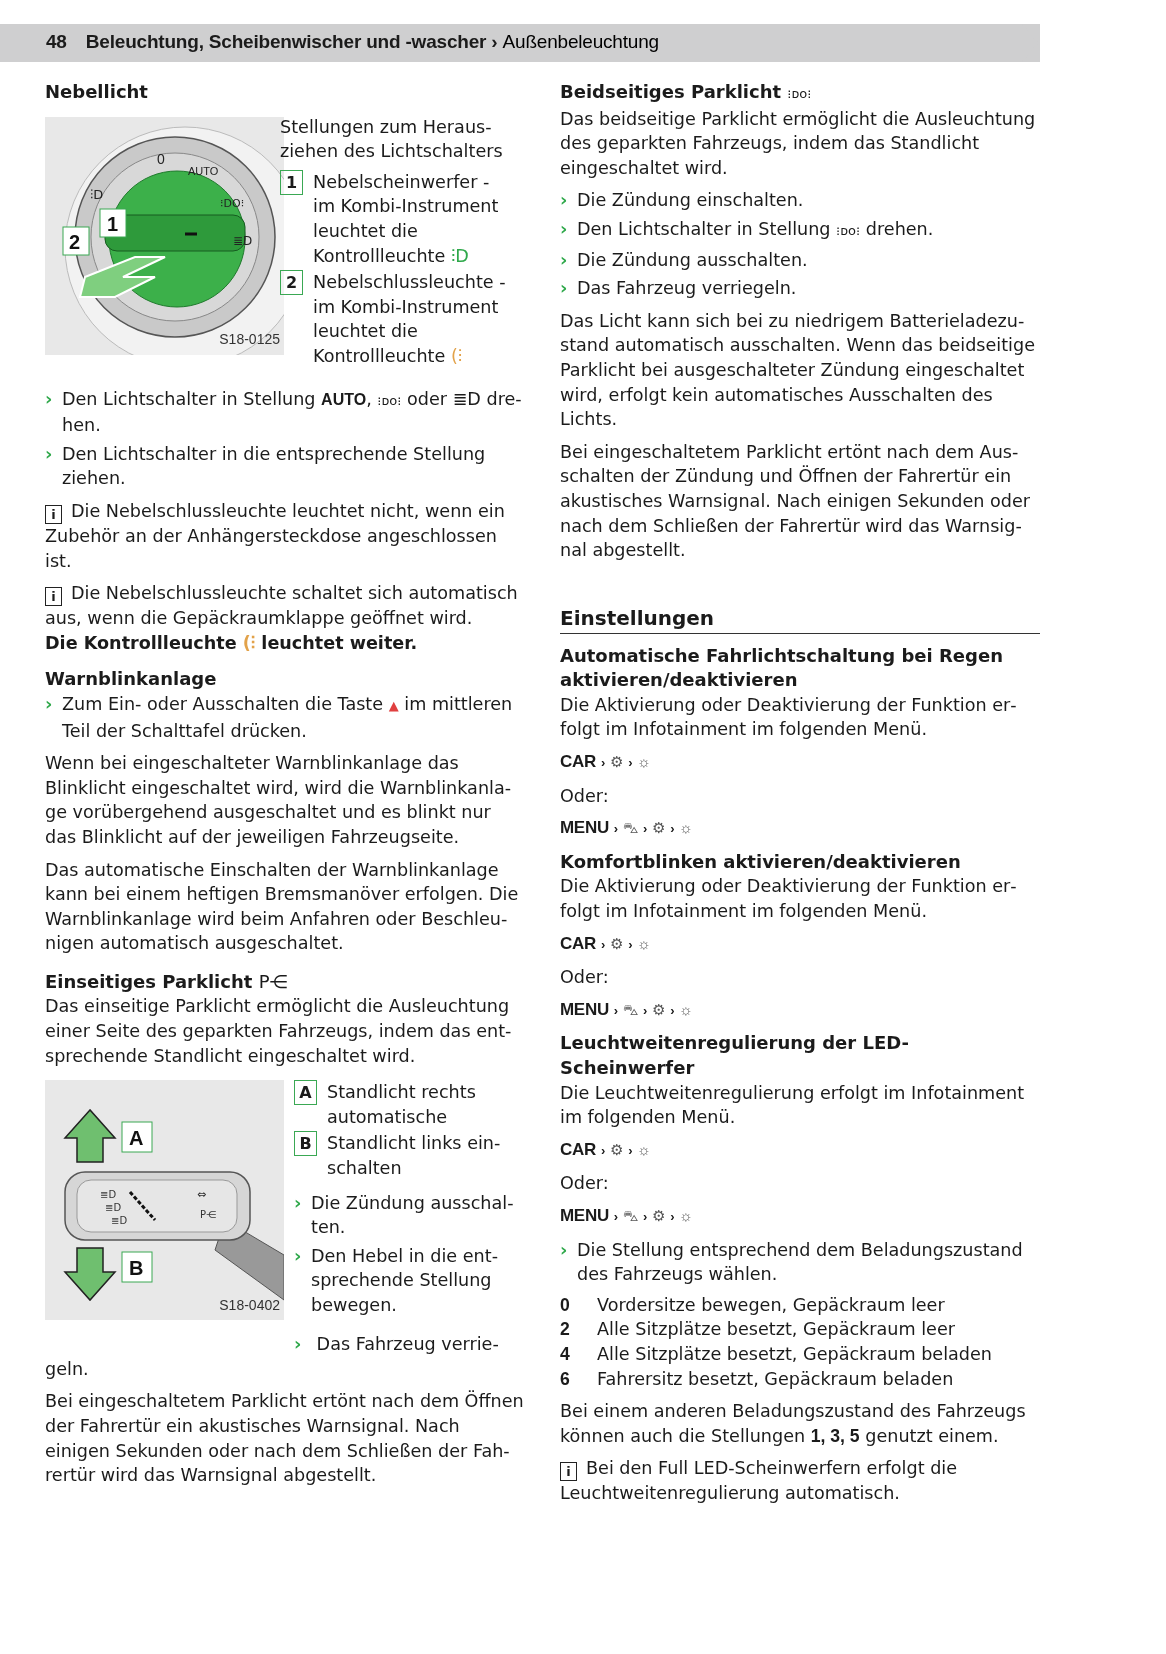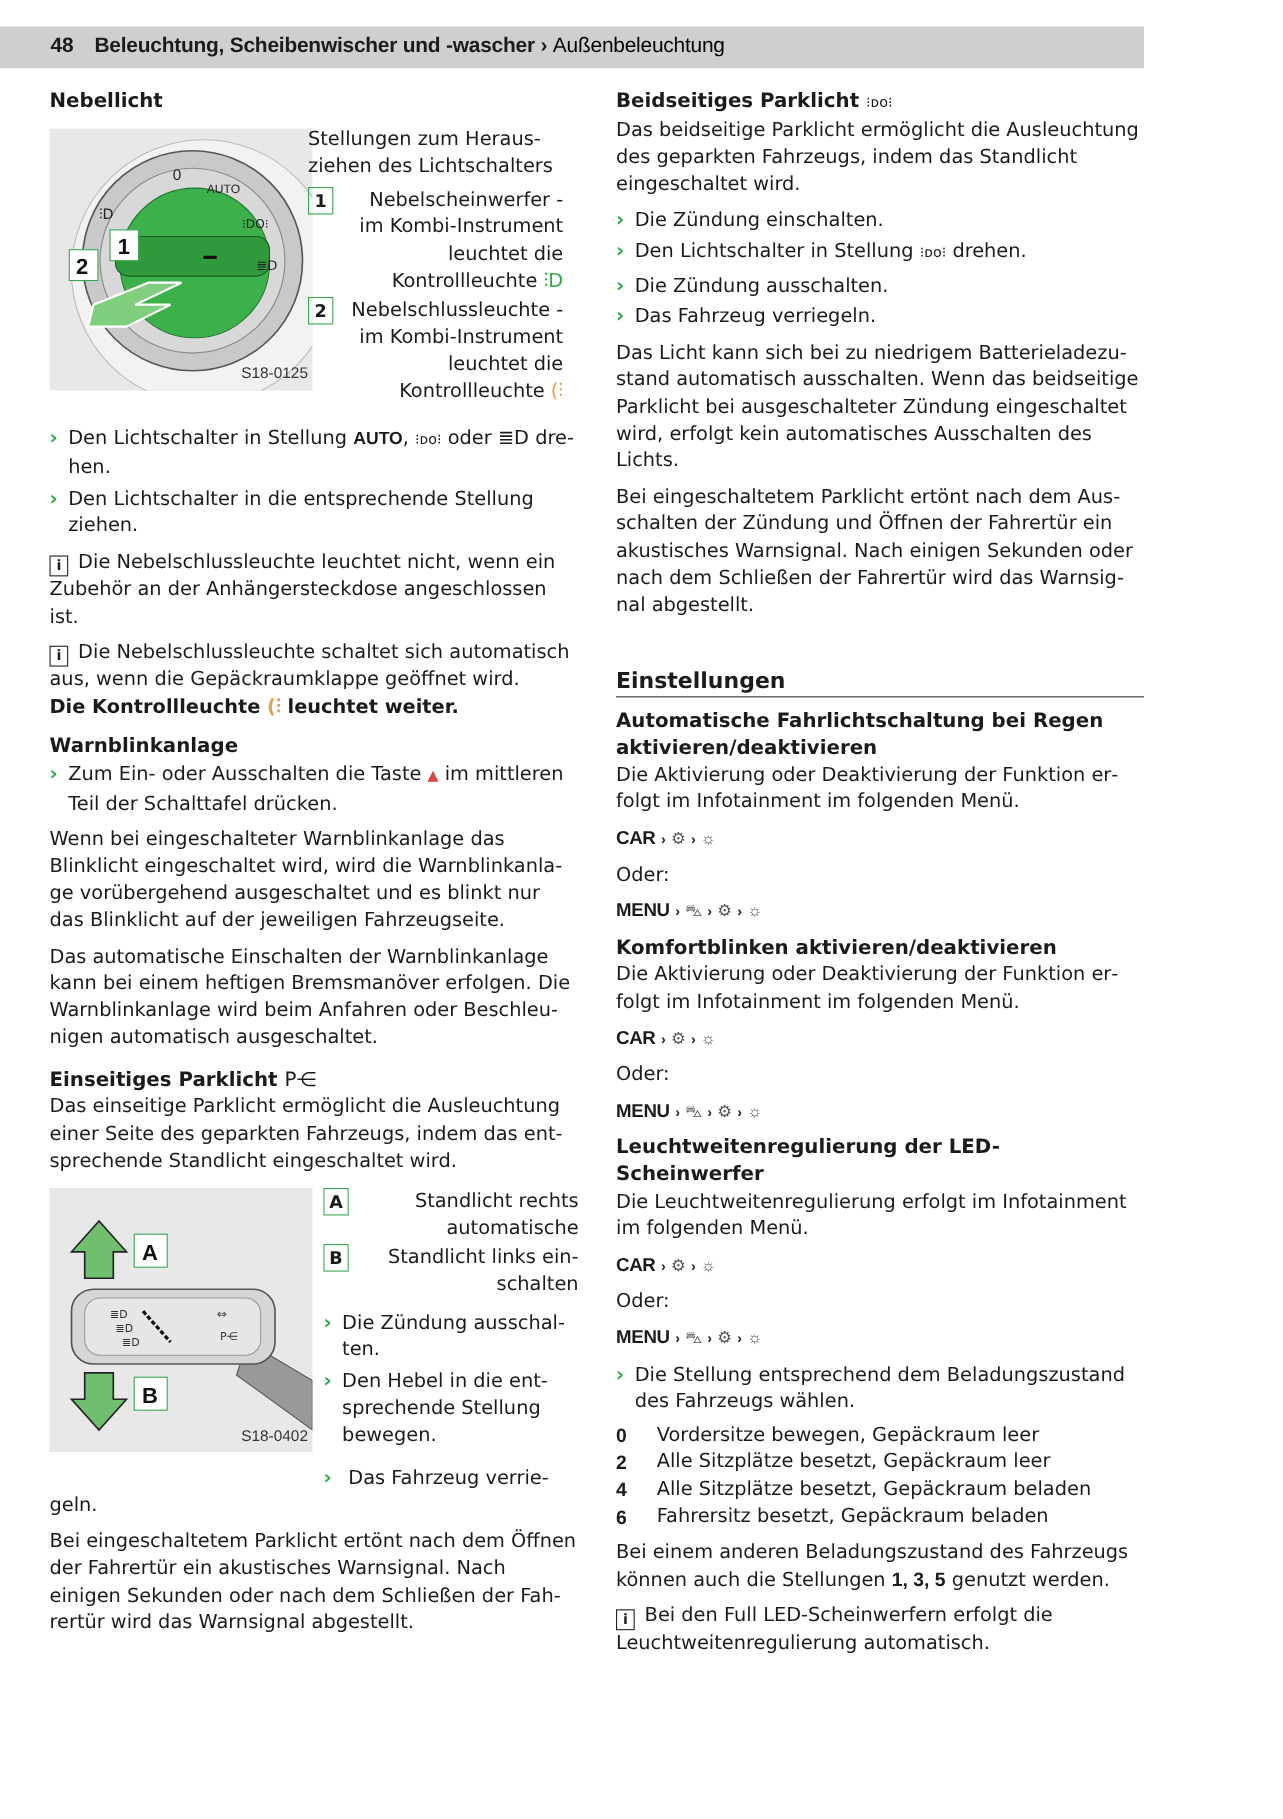--- a/index.html
+++ b/index.html
@@ -13,21 +13,21 @@
   .colL{left:45px;width:480px;}
   .colR{left:560px;width:480px;}
   p{margin:0 0 8px 0;}
   h3{margin:0;font-size:18px;font-weight:bold;line-height:24.6px;}
   h2{margin:0;font-size:20px;font-weight:bold;line-height:30px;border-bottom:1.5px solid #333;padding-bottom:0;margin-bottom:10px;}
   .step{position:relative;padding-left:17px;margin-bottom:4px;}
   .step .chev{position:absolute;left:0;top:0;color:#2ea84a;font-weight:bold;font-size:18px;}
   .info{display:inline-block;width:15px;height:17px;border:1.3px solid #222;font-size:13px;line-height:17px;text-align:center;margin-right:9px;vertical-align:-2px;font-weight:bold;}
   .keybox{display:inline-block;width:21px;height:23px;border:1.5px solid #3aa853;font-weight:bold;font-size:16px;line-height:23px;text-align:center;margin-right:10px;vertical-align:top;}
   .leg{display:flex;align-items:flex-start;margin-bottom:2px;}
-  .leg .lt{flex:1;text-align:right;}
+  .leg .lt{flex:1;}
   .fig{position:absolute;background:#e8e8e8;}
   .fig-code{position:absolute;right:4px;bottom:3px;font-size:14px;color:#333;font-family:"Liberation Sans",sans-serif;}
   .g{color:#2ea84a;}
   .o{color:#e2a24a;}
   .menu{font-family:"Liberation Sans",sans-serif;font-weight:bold;font-size:17px;margin:8px 0 8px 0;letter-spacing:-0.3px;}
   .menu .sep{font-size:13px;margin:0 5px;}
   .menu .ic{font-weight:normal;font-size:15px;color:#555;}
   .num-list{margin:6px 0 8px 0;}
   .num-row{display:flex;}
   .num-row .n{width:37px;font-weight:bold;font-family:"Liberation Sans",sans-serif;}
@@ -203,15 +203,15 @@
     <div class="num-row">
         <span class="n">4</span>
         <span>Alle Sitzplätze besetzt, Gepäckraum beladen</span>
       </div>
     <div class="num-row">
         <span class="n">6</span>
         <span>Fahrersitz besetzt, Gepäckraum beladen</span>
       </div>
   </div>
 
-  <p><span>Bei einem anderen Beladungszustand des Fahrzeugs können auch die Stellungen </span><b style="font-family:'Liberation Sans',sans-serif;">1, 3, 5</b><span> genutzt werden.</span></p>
+  <p><span>Bei einem anderen Beladungszustand des Fahrzeugs können auch die Stellungen </span><b style="font-family:'Liberation Sans',sans-serif;">1, 3, 5</b><span> genutzt einem.</span></p>
   <p><span class="info">i</span><span>Bei den Full LED-Scheinwerfern erfolgt die Leuchtweitenregulierung automatisch.</span></p>
 </div>
 
 </body></html>

